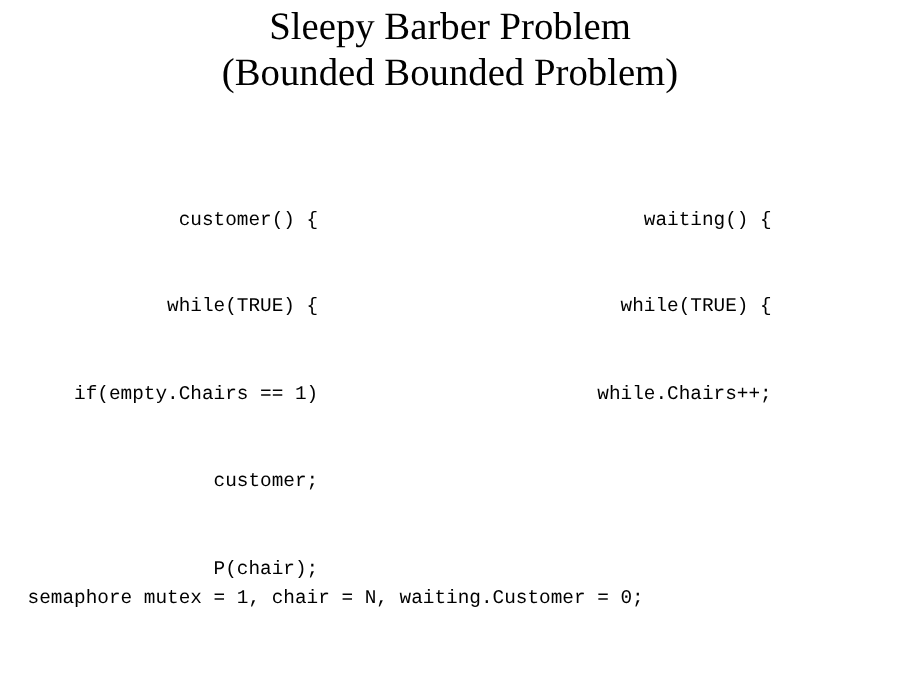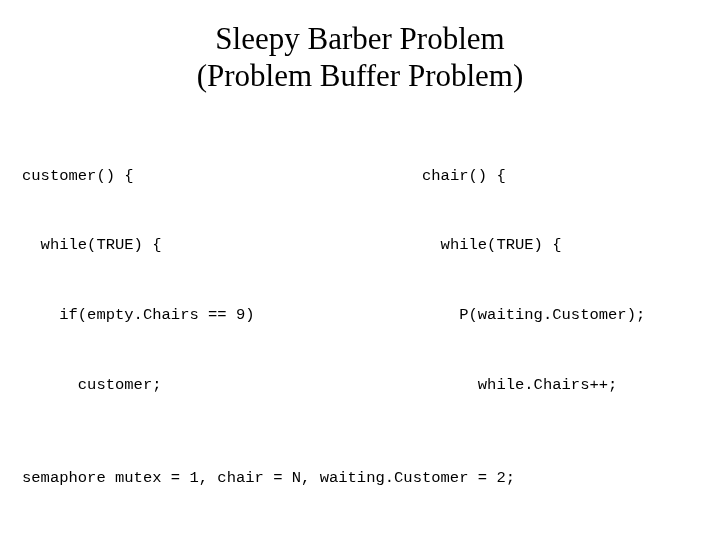--- a/index.html
+++ b/index.html
@@ -18,37 +18,38 @@
     position: relative;
     width: 720px;
     height: 540px;
   }
   .title {
     text-align: center;
     font-family: "Liberation Serif", serif;
     font-size: 31px;
     line-height: 37px;
     color: #000000;
-    padding-top: 20px;
+    padding-top: 2px;
     font-weight: normal;
     margin: 0;
   }
   .title .line {
     display: block;
   }
   .code-area {
     position: absolute;
     left: 0;
     top: 118px;
     width: 720px;
   }
   .columns {
     position: relative;
     width: 720px;
     height: 290px;
+    text-align: right;
   }
   .col {
     position: absolute;
     top: 0;
     font-family: "Liberation Mono", monospace;
     font-size: 15.5px;
     line-height: 23.3px;
     white-space: pre;
     color: #000000;
   }
@@ -73,54 +74,54 @@
     height: 23.3px;
   }
 </style>
 </head>
 <body>
 
 <div class="slide">
 
   <h1 class="title">
     <span class="line">Sleepy Barber Problem</span>
-    <span class="line">(Problem Buffer Problem)</span>
+    <span class="line">(Bounded Bounded Problem)</span>
   </h1>
 
   <div class="code-area">
     <div class="columns">
 
       <div class="col col-left">
         <span class="code-line">customer() {</span>
         <span class="code-line">  while(TRUE) {</span>
-        <span class="code-line">    if(empty.Chairs == 9)</span>
+        <span class="code-line">    if(empty.Chairs == 1)</span>
         <span class="code-line">      customer;</span>
+        <span class="code-line">    P(chair);</span>
         
         
         
         
         
         
         
       </div>
 
       <div class="col col-right">
-        <span class="code-line">chair() {</span>
+        <span class="code-line">waiting() {</span>
         <span class="code-line">  while(TRUE) {</span>
-        <span class="code-line">    P(waiting.Customer);</span>
         <span class="code-line">      while.Chairs++;</span>
         
         
         
         
       </div>
 
     </div>
   </div>
 
   <div class="footer">
-    <span class="code-line">semaphore mutex = 1, chair = N, waiting.Customer = 2;</span>
+    <span class="code-line">semaphore mutex = 1, chair = N, waiting.Customer = 0;</span>
     <span class="code-line">int empty.Chairs = N;</span>
     
     
   </div>
 
 </div>
 
 </body></html>

